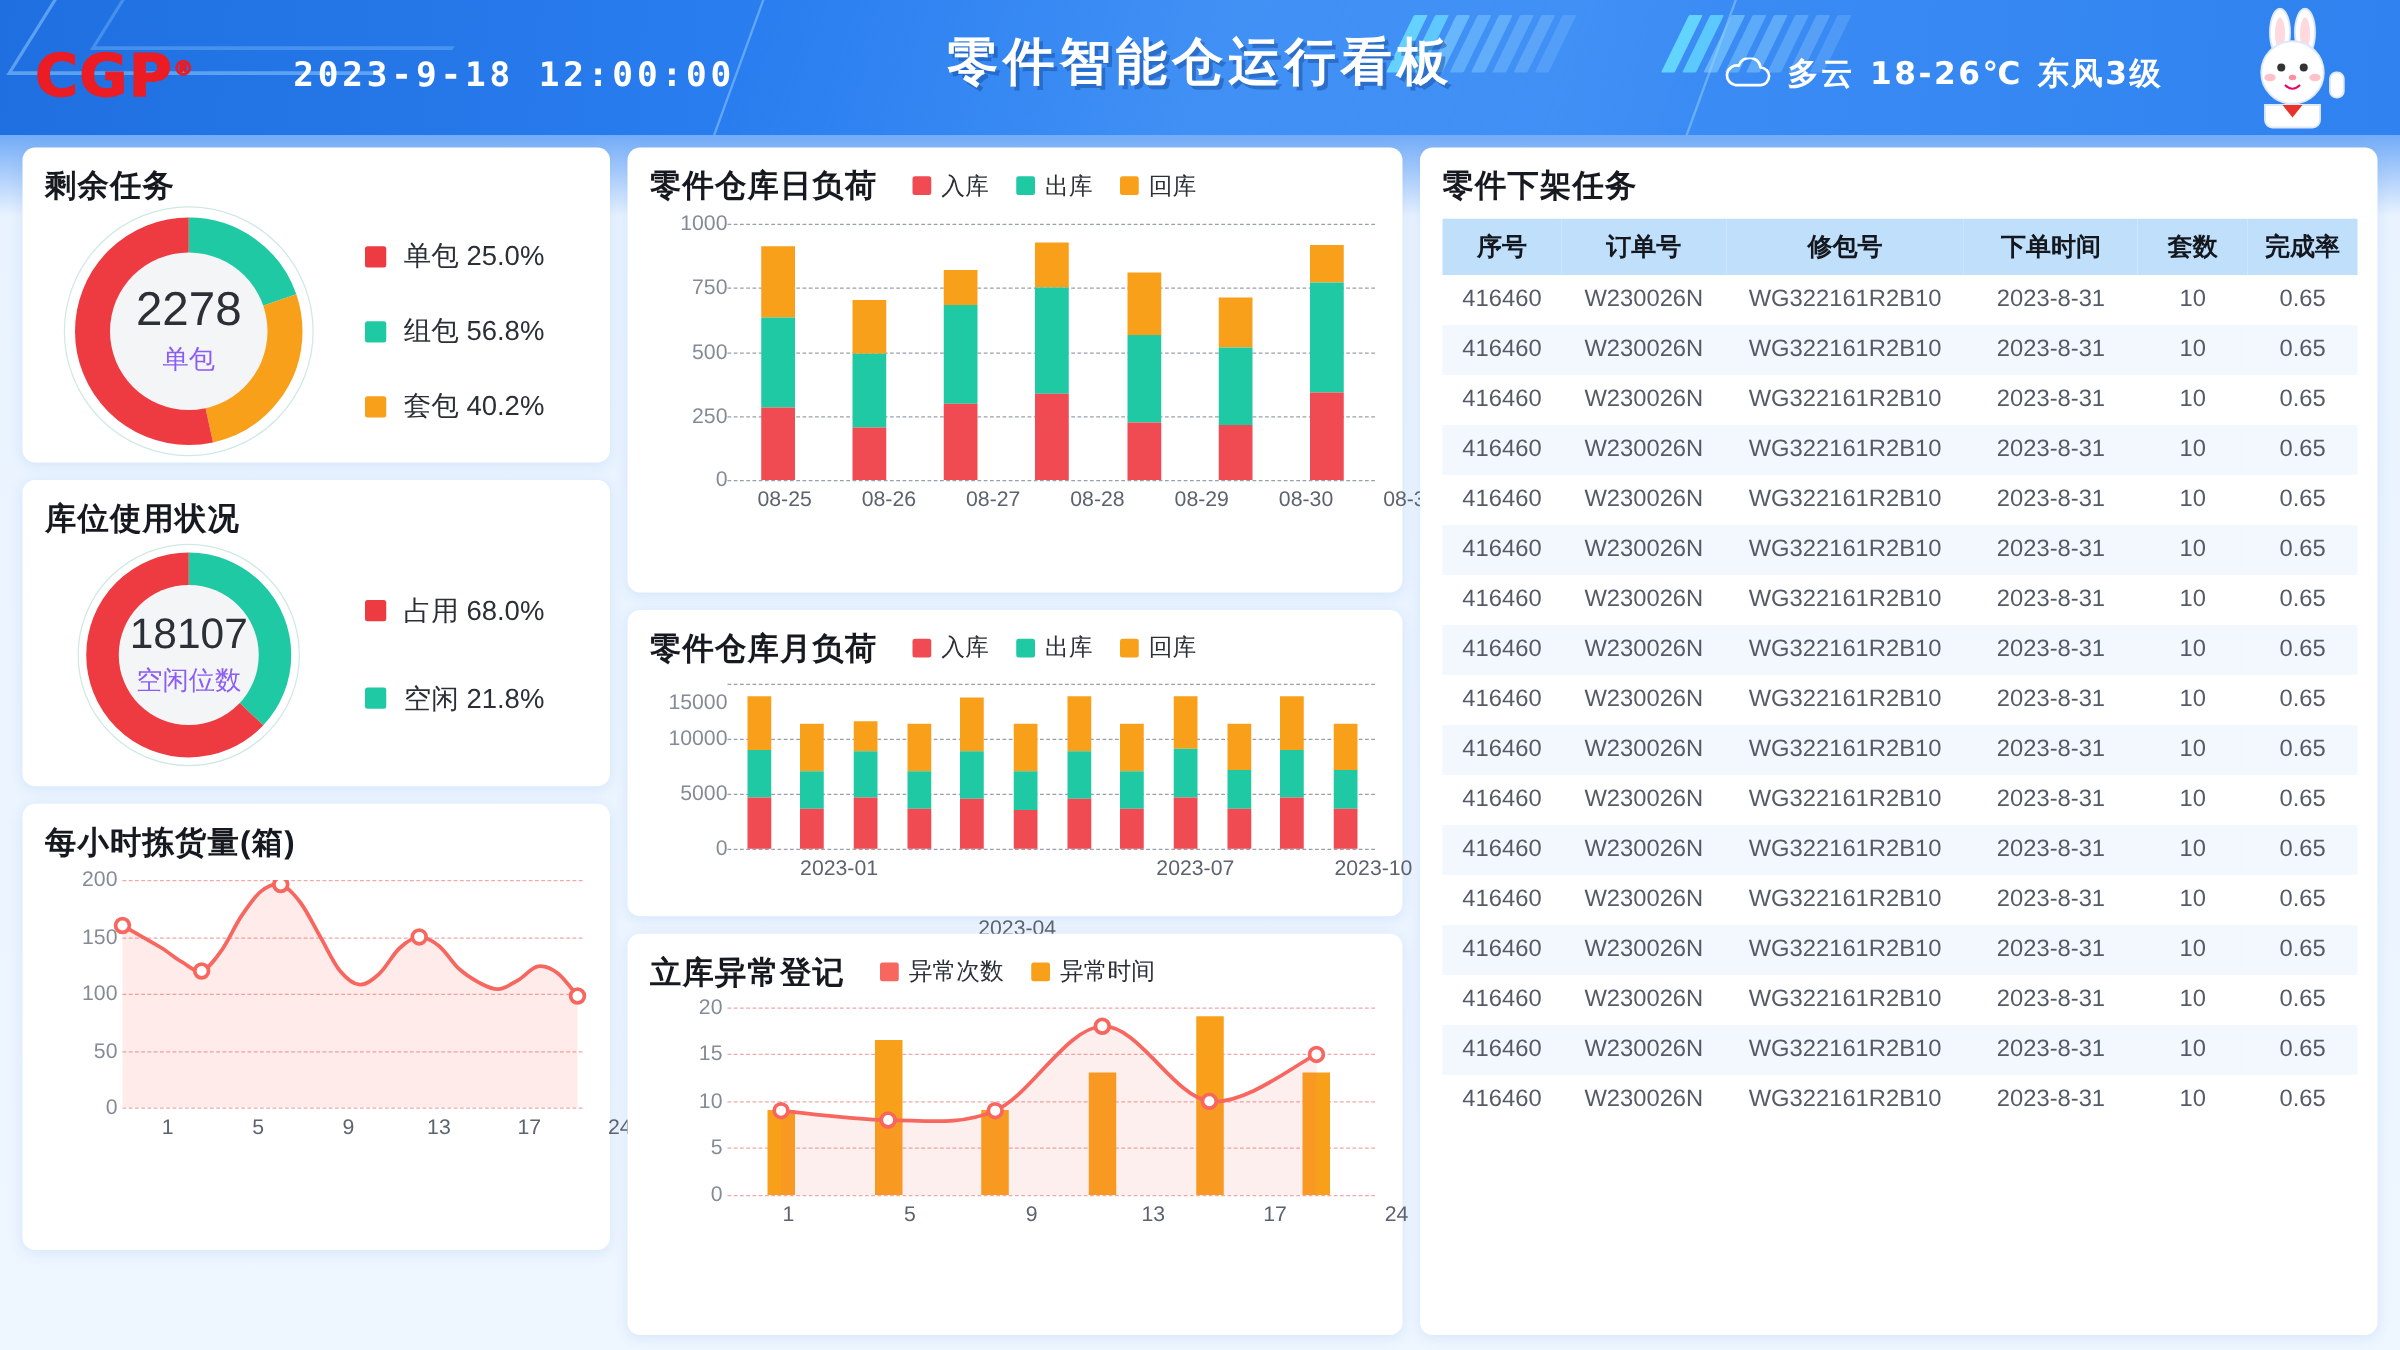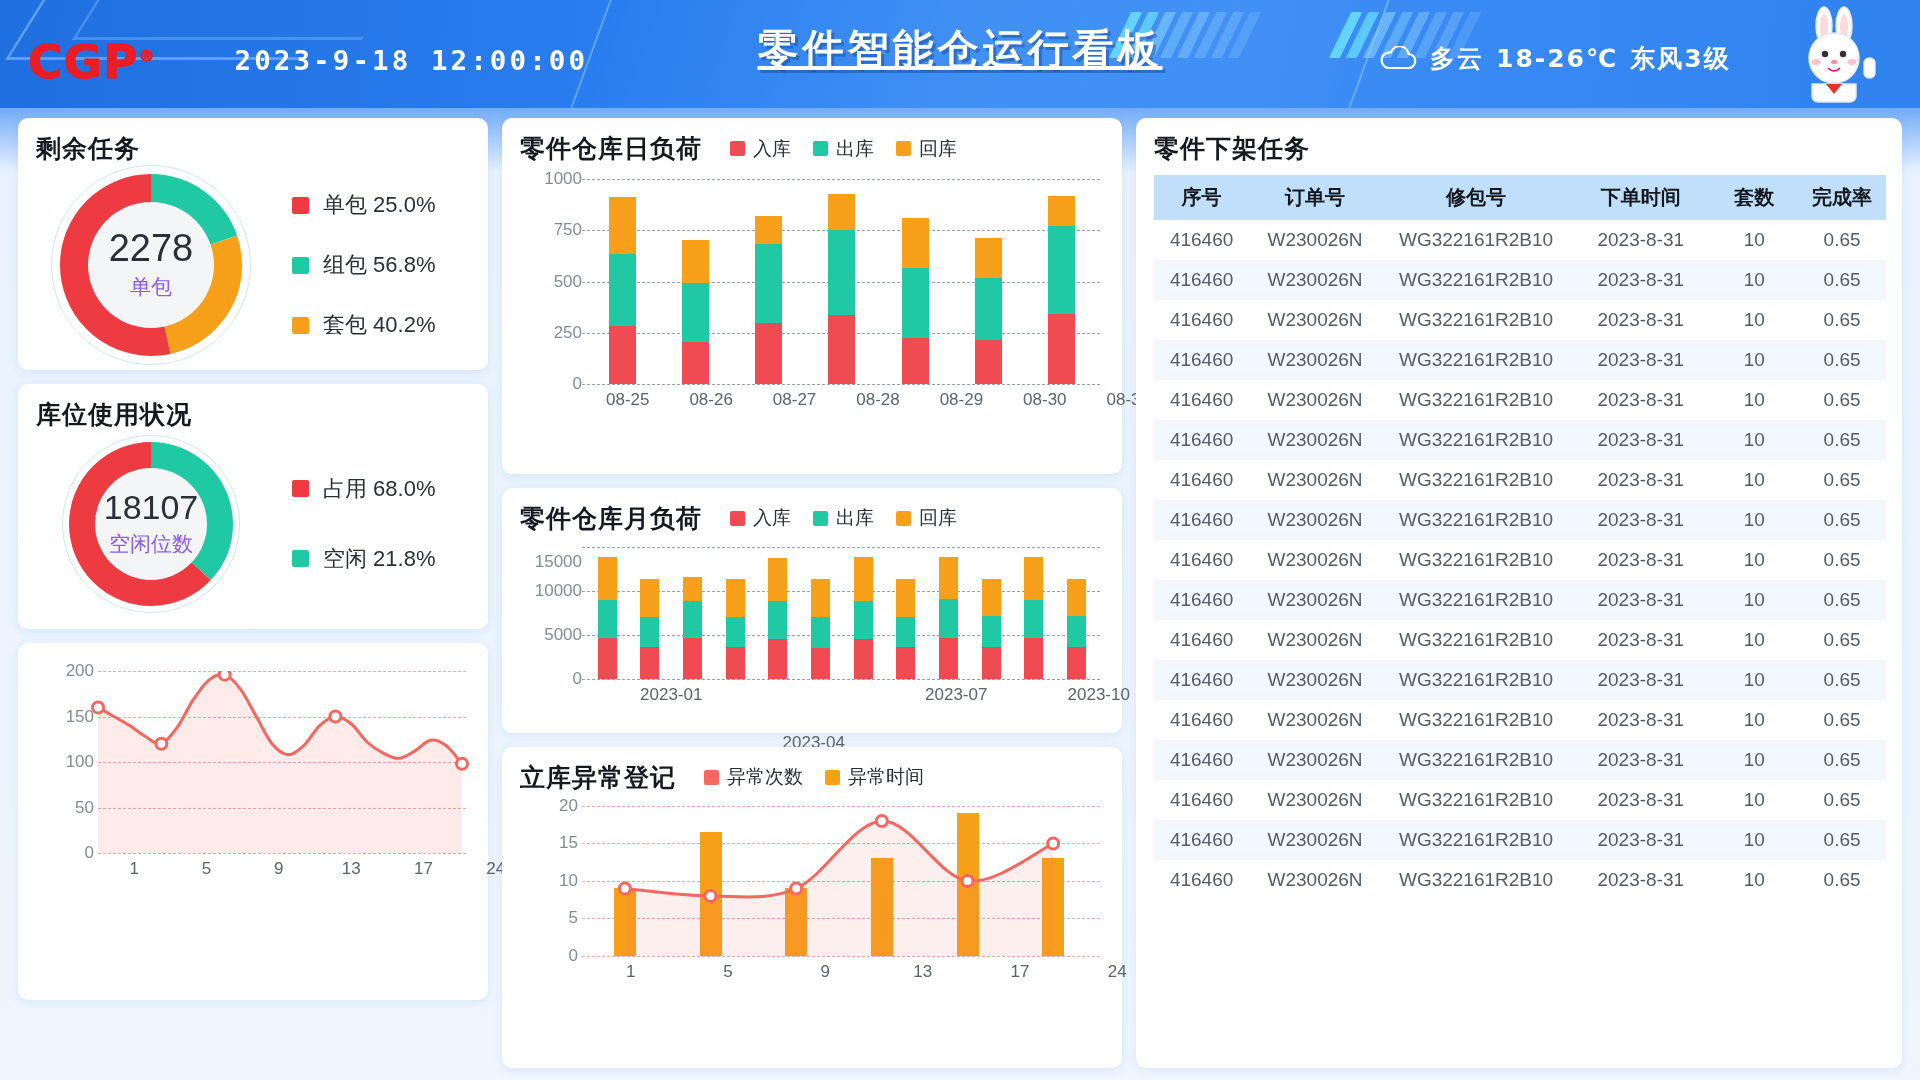--- a/index.html
+++ b/index.html
@@ -48,21 +48,20 @@
   .datetime {
     position:absolute; left:238px; top:45px; font-size:27px; font-weight:bold;
     color:#fff; letter-spacing:3px; font-family:"DejaVu Sans Mono", monospace;
     transform: scaleX(1.02);
   }
   .board-title {
     position:absolute; left:0; right:0; top:22px; text-align:center;
     font-size:41px; font-weight:900; color:#fff; letter-spacing:4px;
     font-family:"DejaVu Sans","Liberation Sans",sans-serif;
     text-shadow: 3px 3px 0 rgba(20,70,150,.45);
-    text-decoration: underline;
   }
   .weather {
     position:absolute; left:1378px; top:42px; display:flex; align-items:center; gap:12px;
     color:#fff; font-size:25px; font-weight:bold; letter-spacing:2px;
     font-family:"DejaVu Sans", sans-serif;
   }
   .cloud-icon { width:40px; height:26px; position:relative; }
   .mascot { position:absolute; right:22px; top:6px; width:120px; height:100px; }
 
   
@@ -279,20 +278,21 @@
             </div>
             <div class="legend-item">
               <span class="sw" style="background:#1fc9a4"></span>
               <span>空闲 21.8%</span>
             </div>
           </div>
         </div>
       </div>
 
       <div class="card" style="height:calc(100% - 593px); min-height:255px;">
+        <div class="card-title">每小时拣货量(箱)</div>
         <div class="plot" id="hourlyPlot" style="height:182px; margin-top:14px;">
             <div class="grid-line" style="top: 182px; border-top-color: rgb(240, 168, 168);"></div>
             <div class="y-tick" style="position: absolute; top: 182px; right: calc(100% - 58px);">0</div>
             <div class="grid-line" style="top: 136.5px; border-top-color: rgb(240, 168, 168);"></div>
             <div class="y-tick" style="position: absolute; top: 136.5px; right: calc(100% - 58px);">50</div>
             <div class="grid-line" style="top: 91px; border-top-color: rgb(240, 168, 168);"></div>
             <div class="y-tick" style="position: absolute; top: 91px; right: calc(100% - 58px);">100</div>
             <div class="grid-line" style="top: 45.5px; border-top-color: rgb(240, 168, 168);"></div>
             <div class="y-tick" style="position: absolute; top: 45.5px; right: calc(100% - 58px);">150</div>
             <div class="grid-line" style="top: 0px; border-top-color: rgb(240, 168, 168);"></div>

